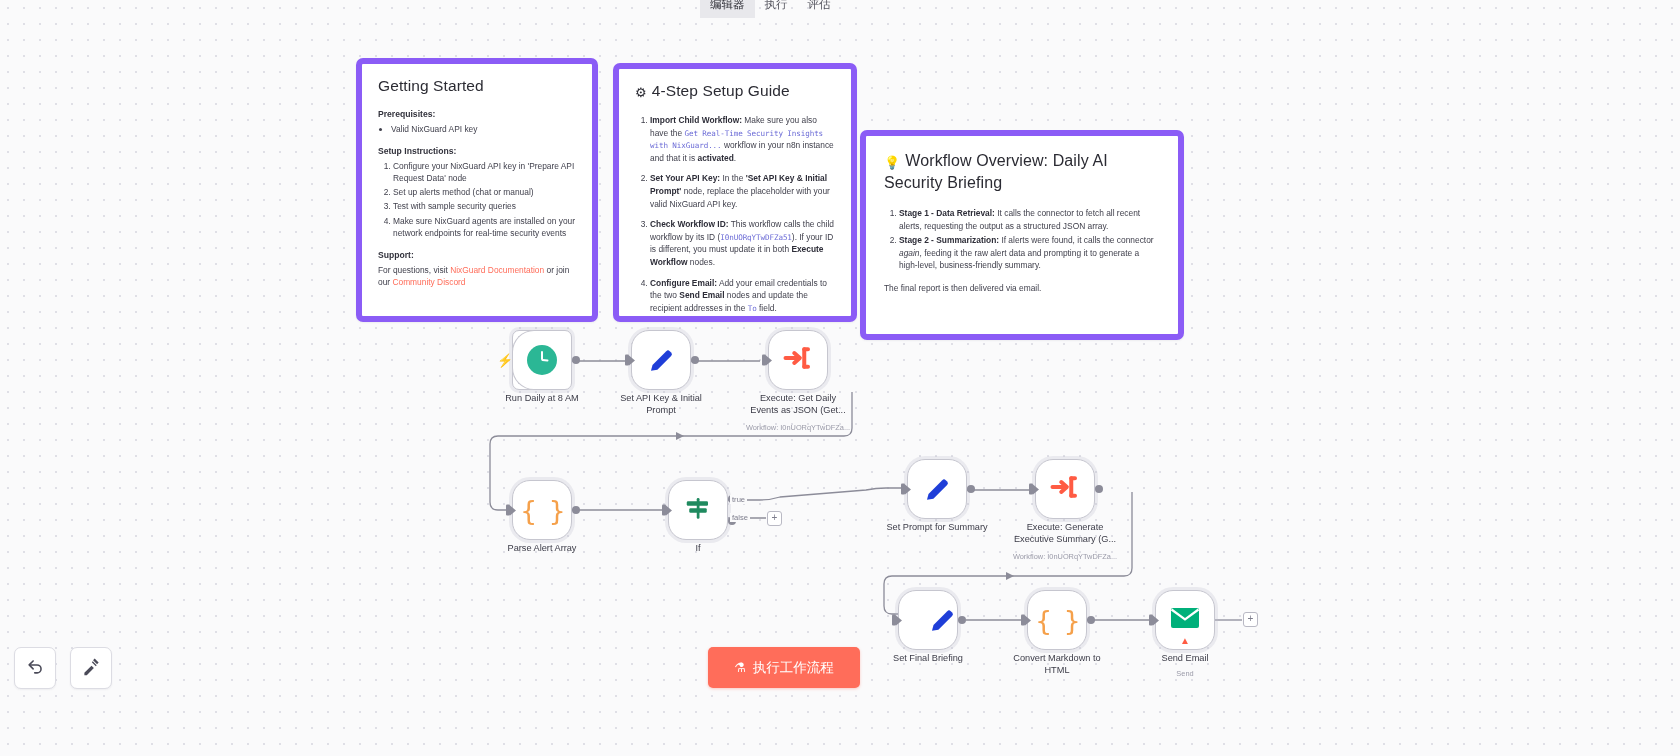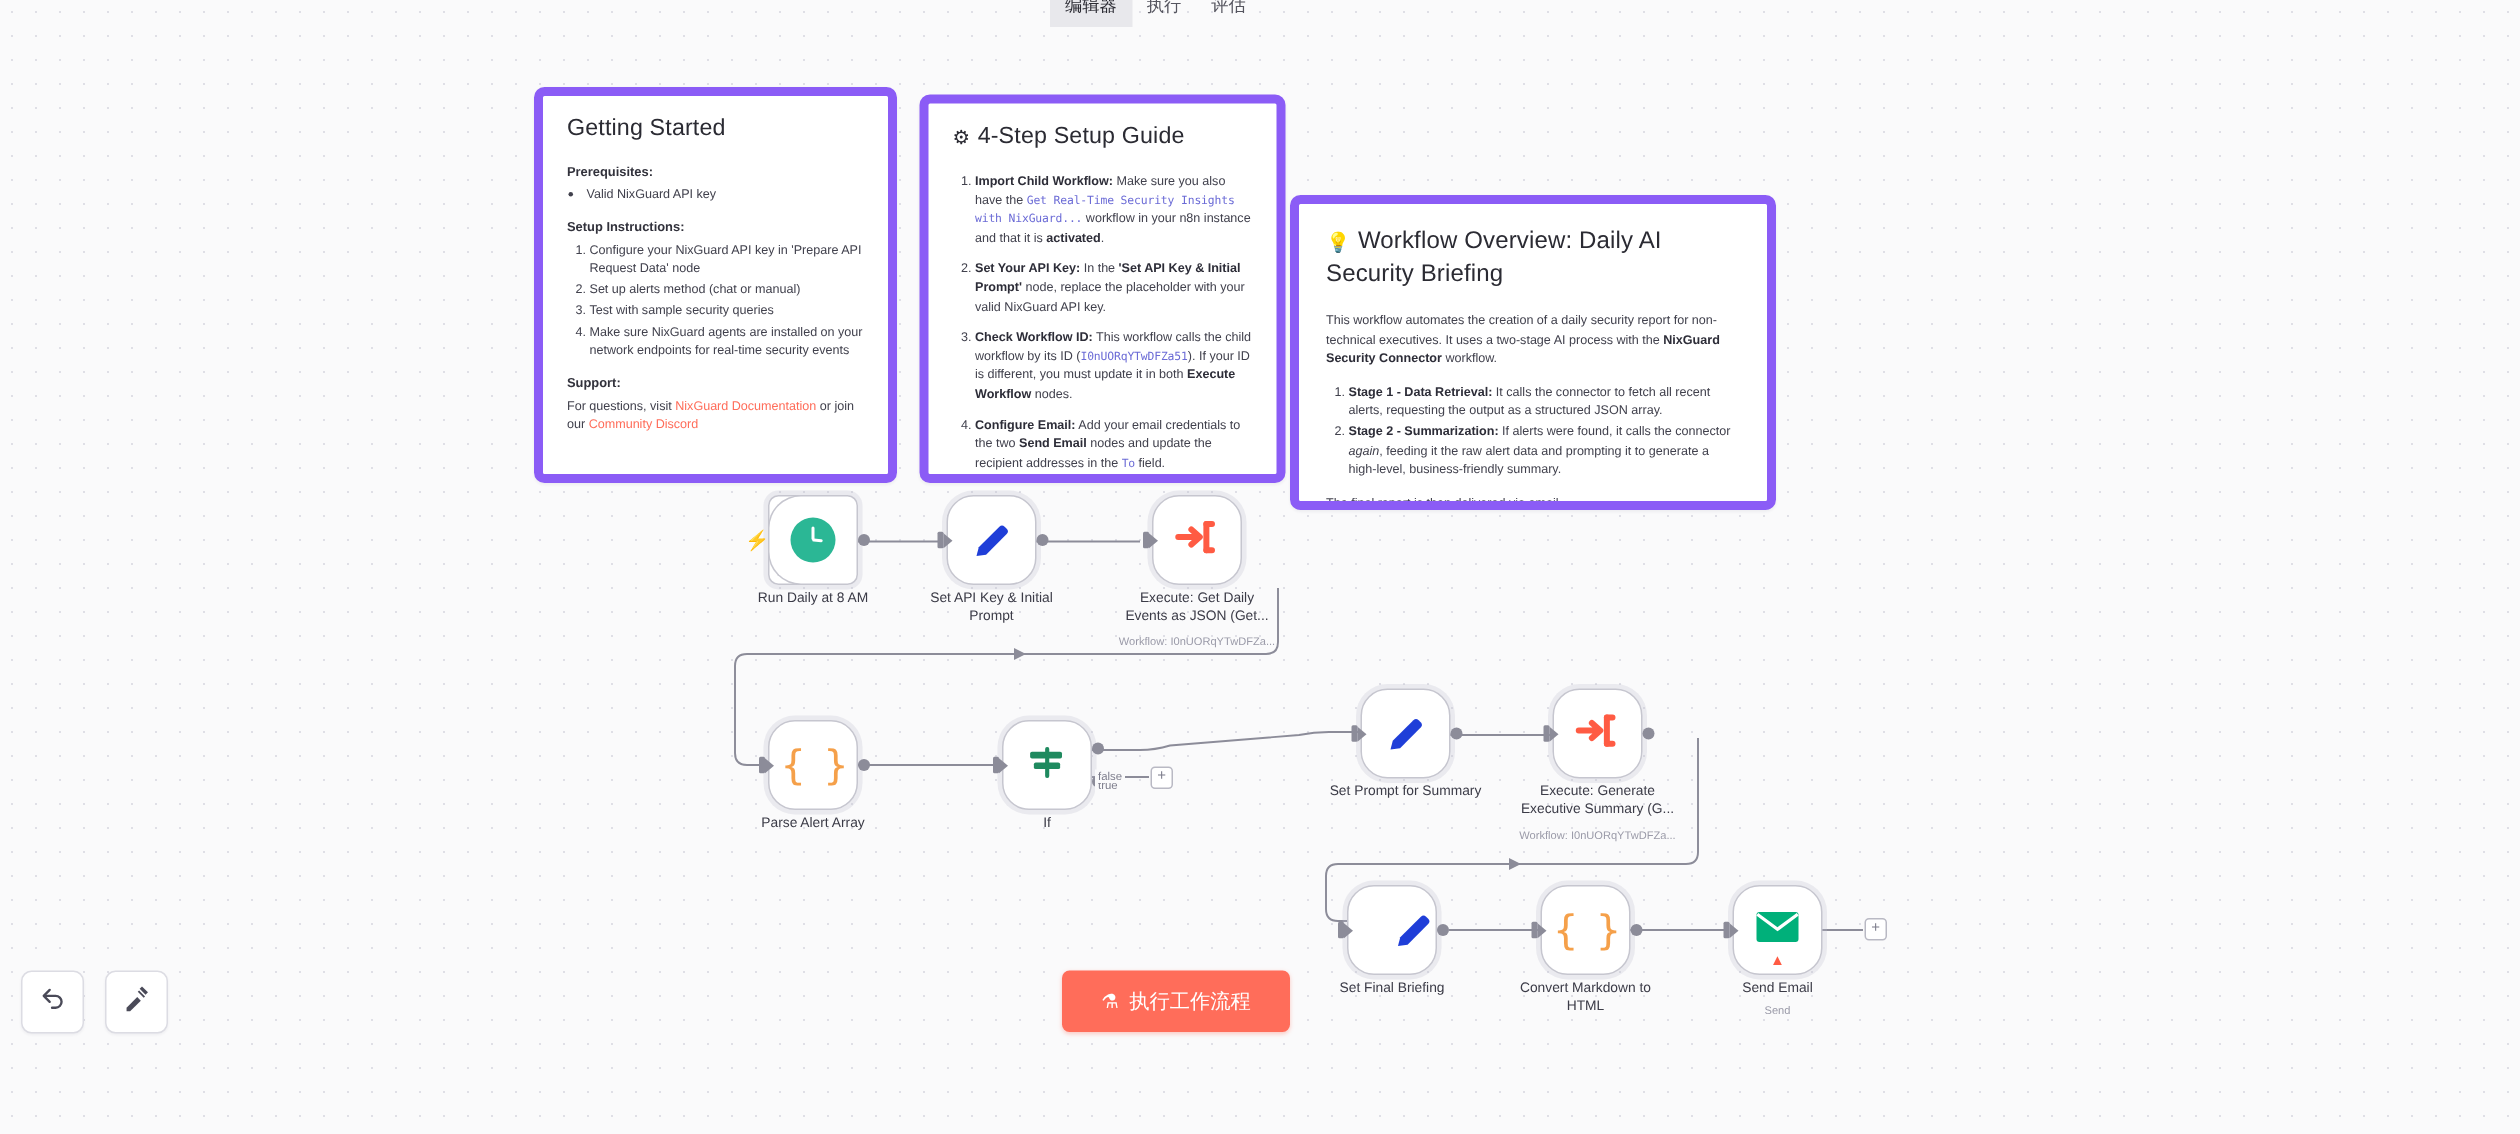--- a/index.html
+++ b/index.html
@@ -196,21 +196,20 @@
       </li>
     </ol>
   </div>
 </div>
 
 <div class="sticky" style="left:860px;top:130px;width:312px;height:198px;">
   <div class="sticky-inner" style="padding:14px 18px;">
     <h1 class="big">
       <span class="note-ico">💡</span><span>Workflow Overview: Daily AI Security Briefing</span>
     </h1>
-    <p style="margin-bottom:10px;"><span>This workflow automates the creation of a daily security report for non-technical executives. It uses a two-stage AI process with the </span><b>NixGuard Security Connector</b><span> workflow.</span></p>
     <ol>
       <li>
         <b>Stage 1 - Data Retrieval:</b><span> It calls the connector to fetch all recent alerts, requesting the output as a structured JSON array.</span>
       </li>
       <li>
         <b>Stage 2 - Summarization:</b><span> If alerts were found, it calls the connector </span><i>again</i><span>, feeding it the raw alert data and prompting it to generate a high-level, business-friendly summary.</span>
       </li>
     </ol>
     <p style="margin-top:9px;">The final report is then delivered via email.</p>
   </div>
@@ -328,21 +327,21 @@
     <svg width="30" height="30" viewBox="0 0 24 24">
       <rect x="3" y="6.5" width="17" height="3.6" rx="1" fill="#1f8a5f"></rect>
       <rect x="5" y="12.2" width="14" height="3.6" rx="1" fill="#1f8a5f"></rect>
       <rect x="11" y="4" width="2.2" height="16.5" rx="1" fill="#1f8a5f"></rect>
     </svg>
   </span>
   <div class="port-out t"></div>
   <div class="port-out f"></div>
   <div class="node-label">If</div>
 </div>
-<div class="edge-label" style="left:730px;top:495px;margin-top:24px;">true</div>
+<div class="edge-label" style="left:730px;top:495px;">true</div>
 <div class="edge-label" style="left:730px;top:513px;">false</div>
 <div class="plus-btn" style="left:767px;top:511px;">+</div>
 
 <div class="node" style="left:907px;top:459px;">
   <div class="port-in"></div>
   <span class="ico-pencil">
     <svg width="30" height="30" viewBox="0 0 24 24">
         <path d="M4 20.5l1.2-4.6L16.2 4.9a2 2 0 012.8 0l1.1 1.1a2 2 0 010 2.8L9.1 19.8 4 20.5z" fill="#1f3ed8"></path>
       </svg>
   </span>

